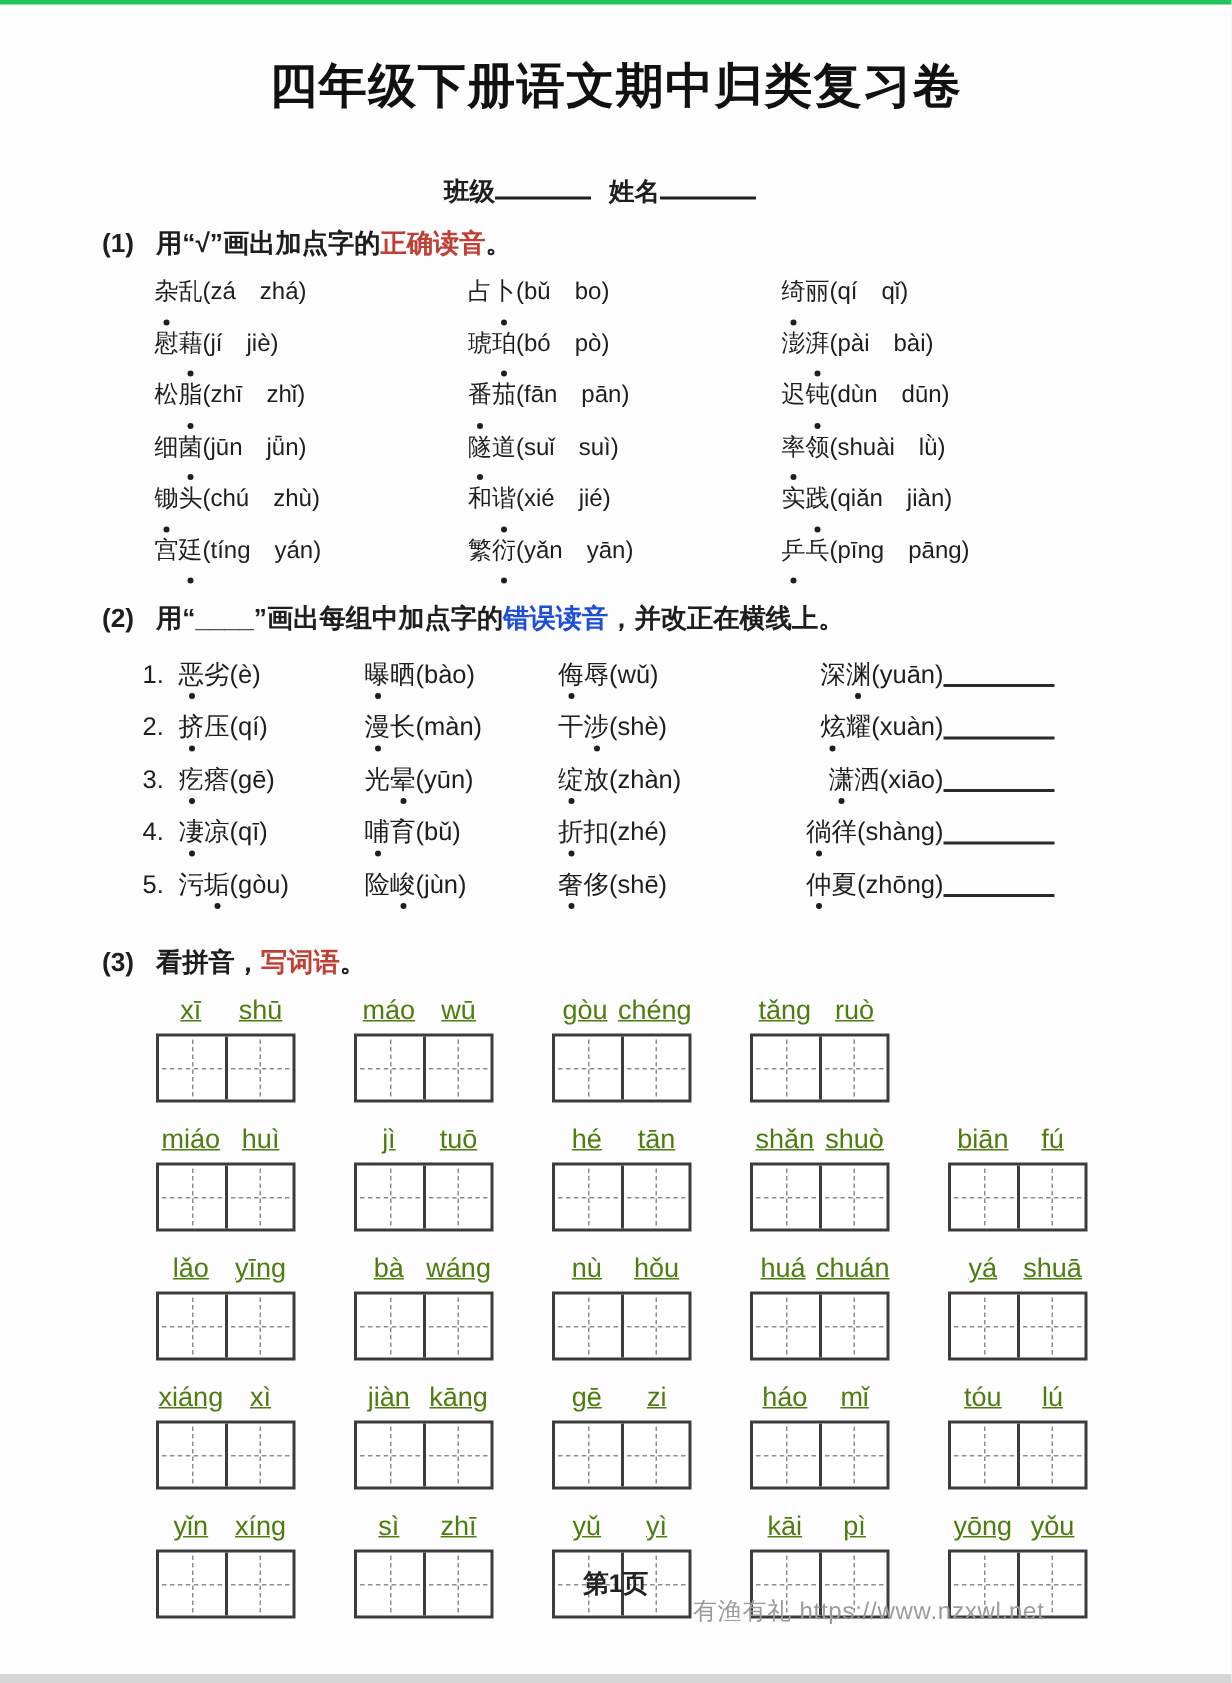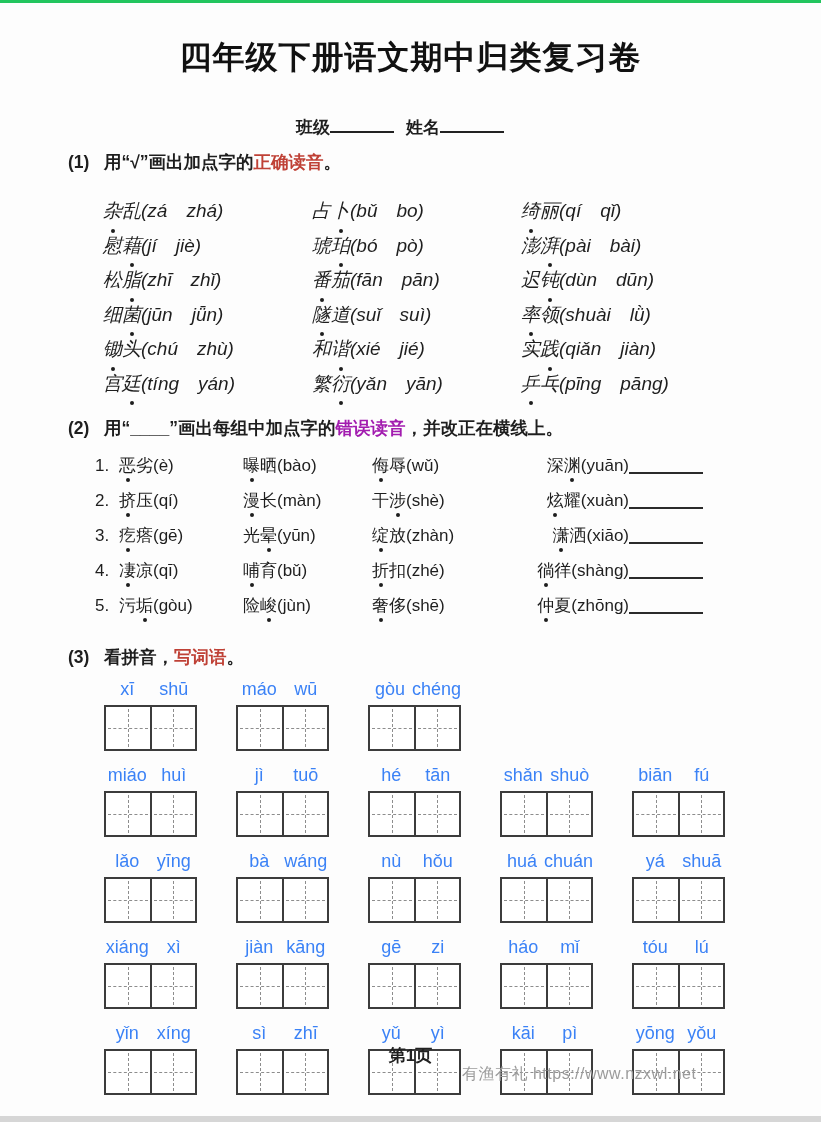--- a/index.html
+++ b/index.html
@@ -23,23 +23,23 @@
 
   .prompt { margin-left:68px; font-size:17.5px; font-weight:bold; line-height:24px; }
   .p1 { margin-top:12px; }
   .p2 { margin-top:15px; }
   .p3 { margin-top:17px; }
   .pnum { display:inline-block; width:36px; }
   .red { color:#bf4136; }
 
   
   .s1-items {
-    margin:20px 0 0 103px;
+    margin:4px 0 0 103px;
     display:grid; grid-template-columns:209px 209px 1fr;
-    font-size:19px; line-height:34.5px;font-style:italic;
+    font-size:16px; line-height:34.5px;
   }
   .s1-item { white-space:nowrap; }
 
   .word { position:relative; }
   .ch { position:relative; display:inline-block; }
   .ch.dotted::after {
     content:""; position:absolute; left:50%; bottom:-4px;
     width:4px; height:4px; border-radius:50%; background:#1e1e1e;
     transform:translateX(-50%);
   }
@@ -54,21 +54,21 @@
   .s2-row .s2-item:nth-child(4) { width:121px; }
   .s2-row .s2-item:nth-child(5) { width:136px;text-align:right; }
   .s2-item { white-space:nowrap; }
   .ans-blank { width:74px; height:21px; border-bottom:2px solid #2a2a2a; }
 
   
   .s3-rows { margin:9px 0 0 104px; }
   .s3-row { display:flex; margin-bottom:13px; }
   .pg { width:93px; margin-right:39px; }
   .pg:last-child { margin-right:0; }
-  .plabel { display:flex; height:24px; margin-bottom:3px; font-size:18px; line-height:22px; color:#3b82f6; }
+  .plabel { display:flex; height:24px; margin-bottom:3px; font-size:18px; line-height:22px; color:#4d7c0f;text-decoration:underline; }
   .plabel span { flex:1; text-align:center; white-space:nowrap; }
   .tian { display:flex; width:93px; height:46px; border:2px solid #3c3c3c; background:#fff; }
   .cell { flex:1; position:relative; }
   .cell:first-child { border-right:2px solid #3c3c3c; }
   .cell::before {
     content:""; position:absolute; left:50%; top:2px; bottom:2px;
     border-left:1px dashed #8d8d8d;
   }
   .cell::after {
     content:""; position:absolute; top:50%; left:2px; right:2px;
@@ -113,21 +113,21 @@
       <span class="s1-item"><span class="word"><span class="ch dotted">率</span><span class="ch">领</span></span><span class="py">(shuài　lǜ)</span></span>
       <span class="s1-item"><span class="word"><span class="ch dotted">锄</span><span class="ch">头</span></span><span class="py">(chú　zhù)</span></span>
       <span class="s1-item"><span class="word"><span class="ch">和</span><span class="ch dotted">谐</span></span><span class="py">(xié　jié)</span></span>
       <span class="s1-item"><span class="word"><span class="ch">实</span><span class="ch dotted">践</span></span><span class="py">(qiǎn　jiàn)</span></span>
       <span class="s1-item"><span class="word"><span class="ch">宫</span><span class="ch dotted">廷</span></span><span class="py">(tíng　yán)</span></span>
       <span class="s1-item"><span class="word"><span class="ch">繁</span><span class="ch dotted">衍</span></span><span class="py">(yǎn　yān)</span></span>
       <span class="s1-item"><span class="word"><span class="ch dotted">乒</span><span class="ch">乓</span></span><span class="py">(pīng　pāng)</span></span>
     </div>
 
   <div class="prompt p2">
-    <span class="pnum">(2)</span><span>用“____”画出每组中加点字的</span><span class="red" style="color: #a21caf;">错误读音</span><span>，并改正在横线上。</span>
+    <span class="pnum">(2)</span><span>用“____”画出每组中加点字的</span><span class="red" style="color: #1d4ed8;">错误读音</span><span>，并改正在横线上。</span>
   </div>
   <div class="s2-rows">
       <div class="s2-row">
         <span class="s2-num">1.</span>
         <span class="s2-item"><span class="word"><span class="ch dotted">恶</span><span class="ch">劣</span></span><span class="py">(è)</span></span>
         <span class="s2-item"><span class="word"><span class="ch dotted">曝</span><span class="ch">晒</span></span><span class="py">(bào)</span></span>
         <span class="s2-item"><span class="word"><span class="ch dotted">侮</span><span class="ch">辱</span></span><span class="py">(wǔ)</span></span>
         <span class="s2-item"><span class="word"><span class="ch">深</span><span class="ch dotted">渊</span></span><span class="py">(yuān)</span></span>
         <span class="ans-blank"></span>
       </div>
@@ -193,20 +193,30 @@
         <div class="pg">
           <div class="plabel">
             <span>gòu</span>
             <span>chéng</span>
           </div>
           <div class="tian">
             <div class="cell"></div>
             <div class="cell"></div>
           </div>
         </div>
+        <div class="pg">
+          <div class="plabel">
+            <span>tǎng</span>
+            <span>ruò</span>
+          </div>
+          <div class="tian">
+            <div class="cell"></div>
+            <div class="cell"></div>
+          </div>
+        </div>
       </div>
       <div class="s3-row">
         <div class="pg">
           <div class="plabel">
             <span>miáo</span>
             <span>huì</span>
           </div>
           <div class="tian">
             <div class="cell"></div>
             <div class="cell"></div>

